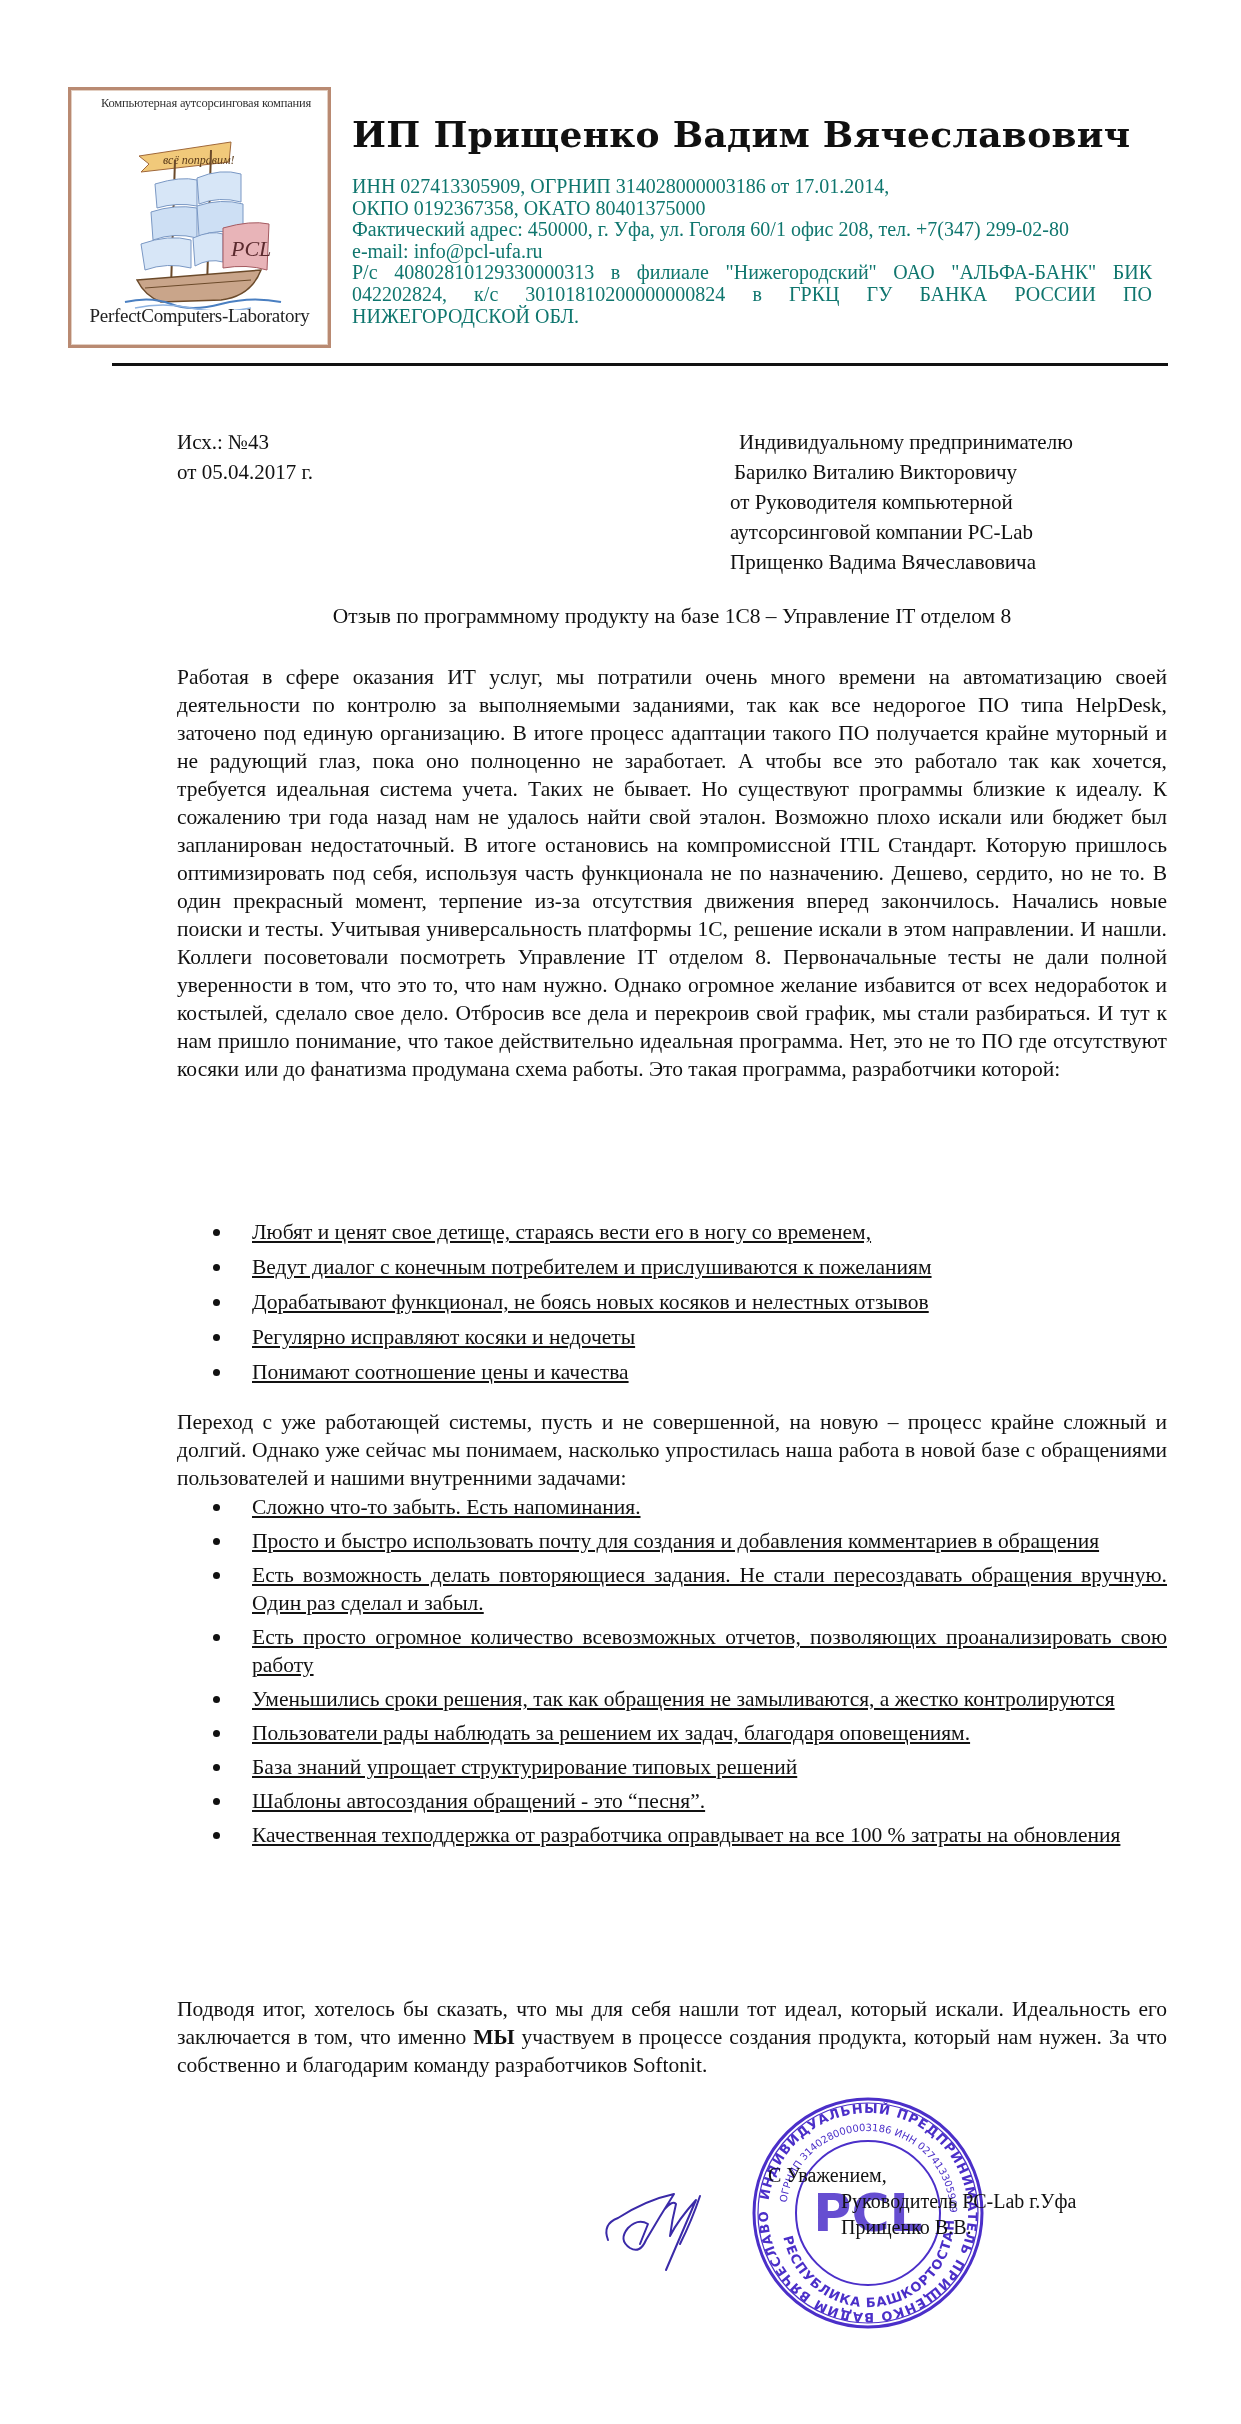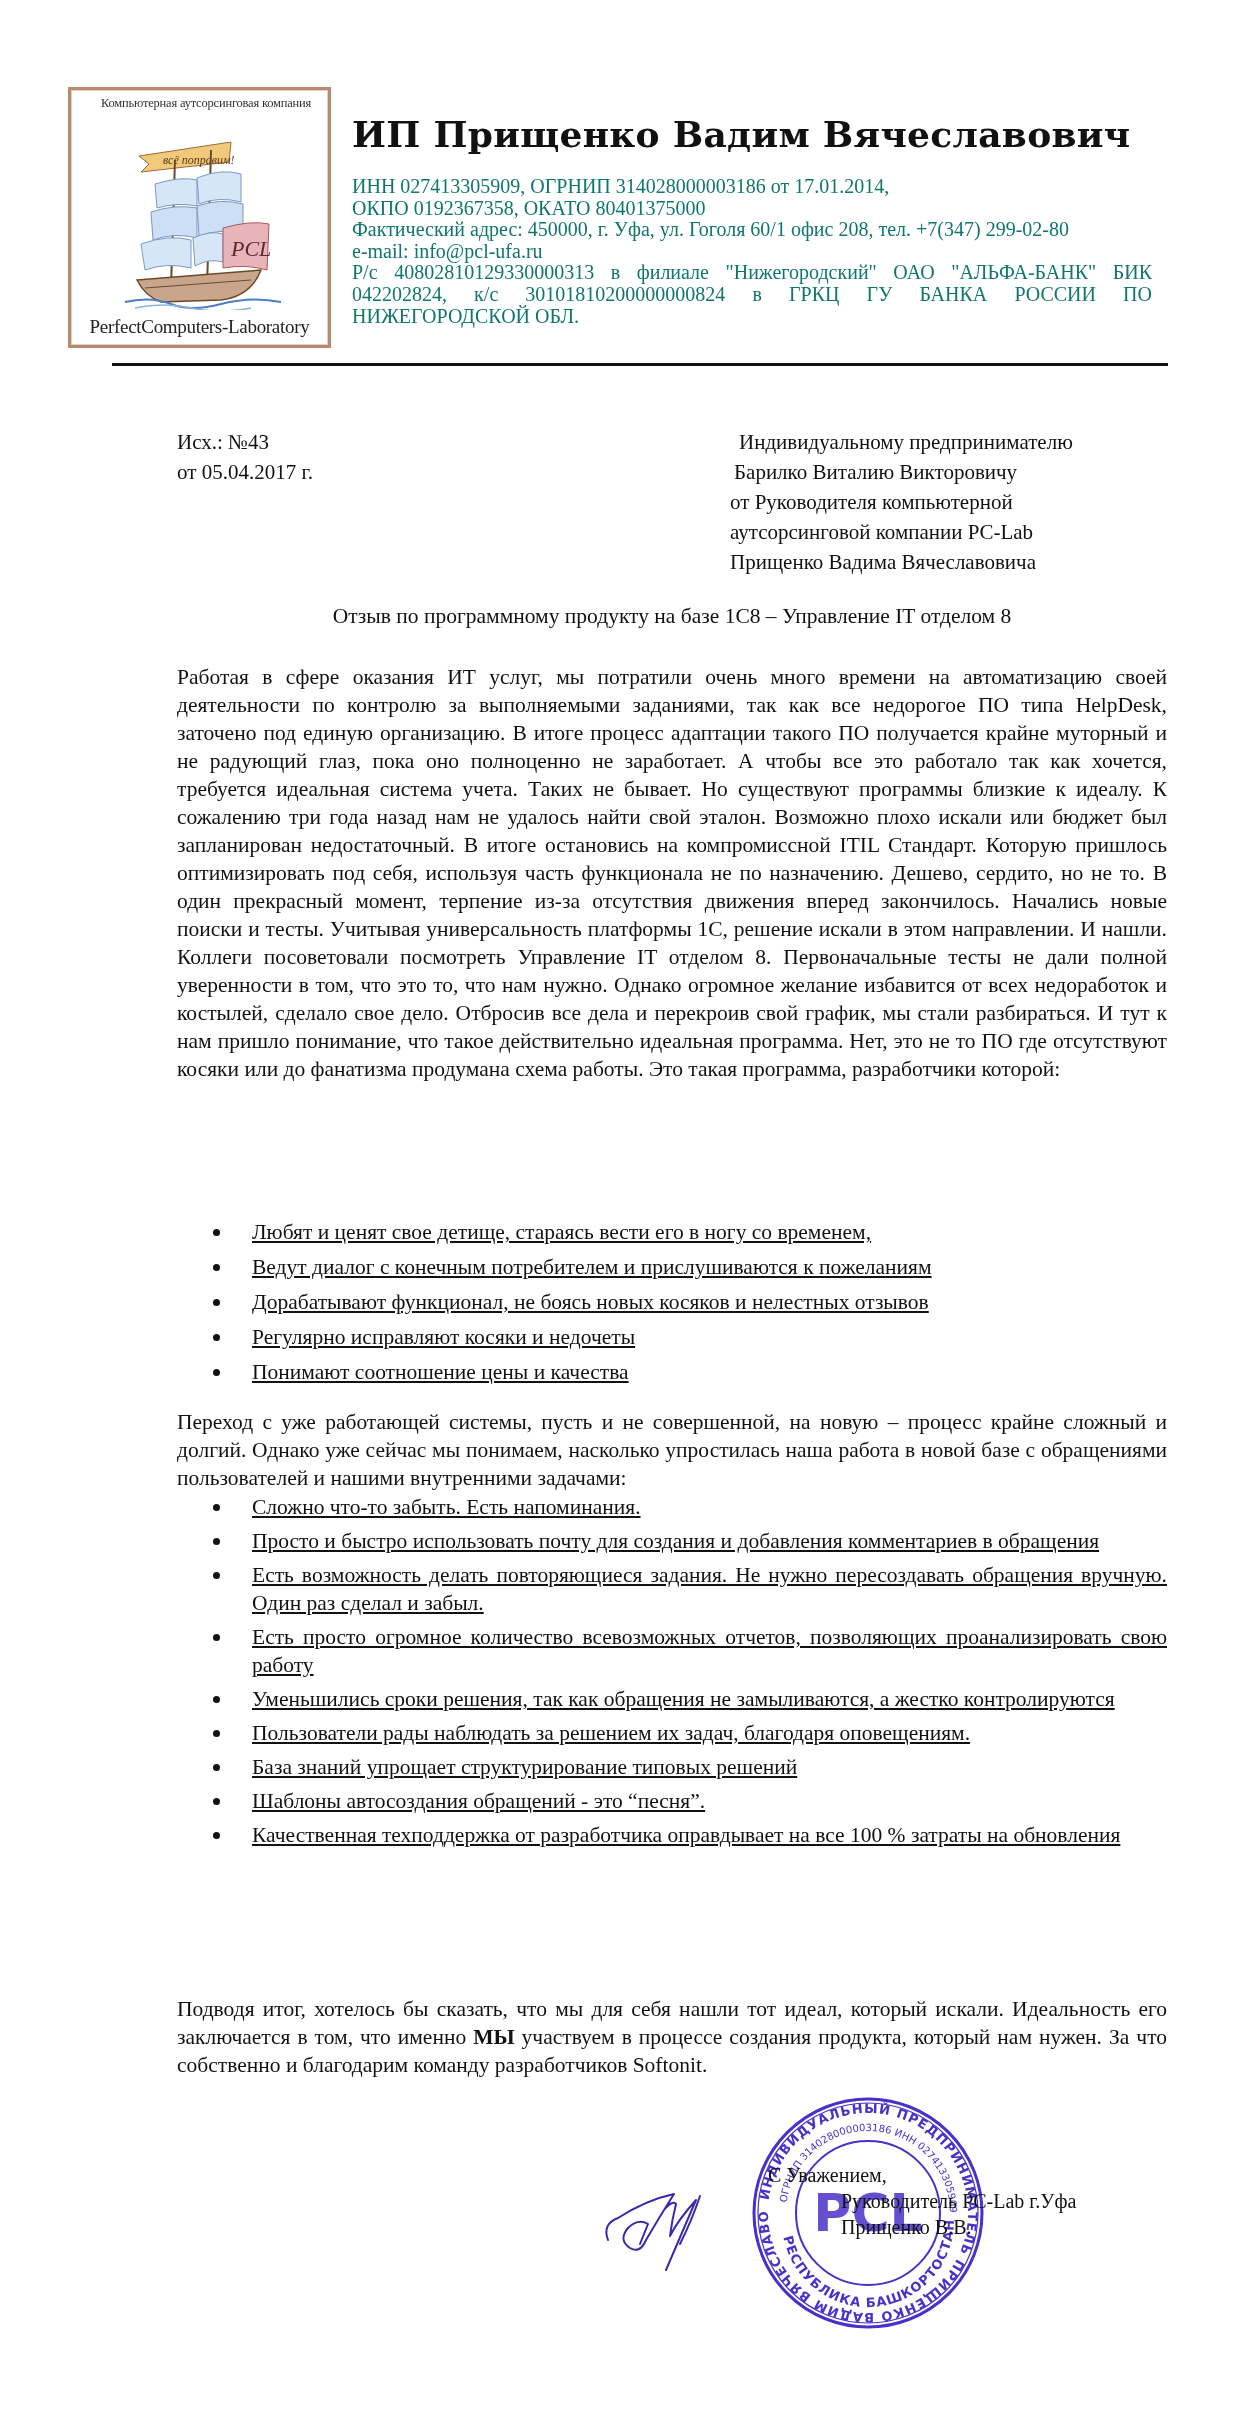--- a/index.html
+++ b/index.html
@@ -5,21 +5,21 @@
   html, body { margin: 0; padding: 0; background: #ffffff; }
   body { width: 1241px; height: 2424px; position: relative; overflow: hidden;
          font-family: "Liberation Serif", serif; color: #111; }
   .abs { position: absolute; }
 
   
   .logo { left: 68px; top: 87px; width: 263px; height: 261px; box-sizing: border-box;
           border: 3px solid #b98a72; background: #fff; box-shadow: inset 0 0 0 1px #e3cfc2; }
   .logo-top { position: absolute; left: 0; right: 0; top: 6px; text-align: center;
               font-size: 12.5px; color: #333; letter-spacing: -0.2px; padding-left: 13px; }
-  .logo-bottom { position: absolute; left: 0; right: 0; bottom: 7px; text-align: center;
+  .logo-bottom { position: absolute; left: 0; right: 0; bottom: 18px; text-align: center;
                  font-size: 19px; color: #222; letter-spacing: -0.3px; }
   .logo svg { position: absolute; left: 40px; top: 30px; }
 
   .company-title { left: 352px; top: 113px; font-family: "DejaVu Serif", serif; font-weight: bold;
                    font-size: 36px; color: #111; letter-spacing: 0.3px; white-space: nowrap; }
   .reqs { left: 352px; top: 176px; width: 800px; font-size: 20px; line-height: 21.6px; color: #0f766e; }
   .reqs div { white-space: nowrap; }
   .reqs .just { white-space: normal; text-align: justify; text-align-last: left; }
   .divider { left: 112px; top: 363px; width: 1056px; height: 3px; background: #111; }
 
@@ -114,21 +114,21 @@
   <li><span class="dot"></span><span>Дорабатывают функционал, не боясь новых косяков и нелестных отзывов</span></li>
   <li><span class="dot"></span><span>Регулярно исправляют косяки и недочеты</span></li>
   <li><span class="dot"></span><span>Понимают соотношение цены и качества</span></li>
 </ul>
 
 <div class="abs text p2">Переход с уже работающей системы, пусть и не совершенной, на новую – процесс крайне сложный и долгий. Однако уже сейчас мы понимаем, насколько упростилась наша работа в новой базе с обращениями пользователей и нашими внутренними задачами:</div>
 
 <ul class="abs text bul list2">
   <li><span class="dot"></span><span>Сложно что-то забыть. Есть напоминания.</span></li>
   <li><span class="dot"></span><span>Просто и быстро использовать почту для создания и добавления комментариев в обращения</span></li>
-  <li><span class="dot"></span><span>Есть возможность делать повторяющиеся задания. Не нужно пересоздавать обращения вручную. Один раз сделал и забыл.</span></li>
+  <li><span class="dot"></span><span>Есть возможность делать повторяющиеся задания. Не стали пересоздавать обращения вручную. Один раз сделал и забыл.</span></li>
   <li><span class="dot"></span><span>Есть просто огромное количество всевозможных отчетов, позволяющих проанализировать свою работу</span></li>
   <li><span class="dot"></span><span>Уменьшились сроки решения, так как обращения не замыливаются, а жестко контролируются</span></li>
   <li><span class="dot"></span><span>Пользователи рады наблюдать за решением их задач, благодаря оповещениям.</span></li>
   <li><span class="dot"></span><span>База знаний упрощает структурирование типовых решений</span></li>
   <li><span class="dot"></span><span>Шаблоны автосоздания обращений - это “песня”.</span></li>
   <li><span class="dot"></span><span>Качественная техподдержка от разработчика оправдывает на все 100 % затраты на обновления</span></li>
 </ul>
 
 <div class="abs text p3"><span>Подводя итог, хотелось бы сказать, что мы для себя нашли тот идеал, который искали. Идеальность его заключается в том, что именно </span><b>МЫ</b><span> участвуем в процессе создания продукта, который нам нужен. За что собственно и благодарим команду разработчиков Softonit.</span></div>
 

